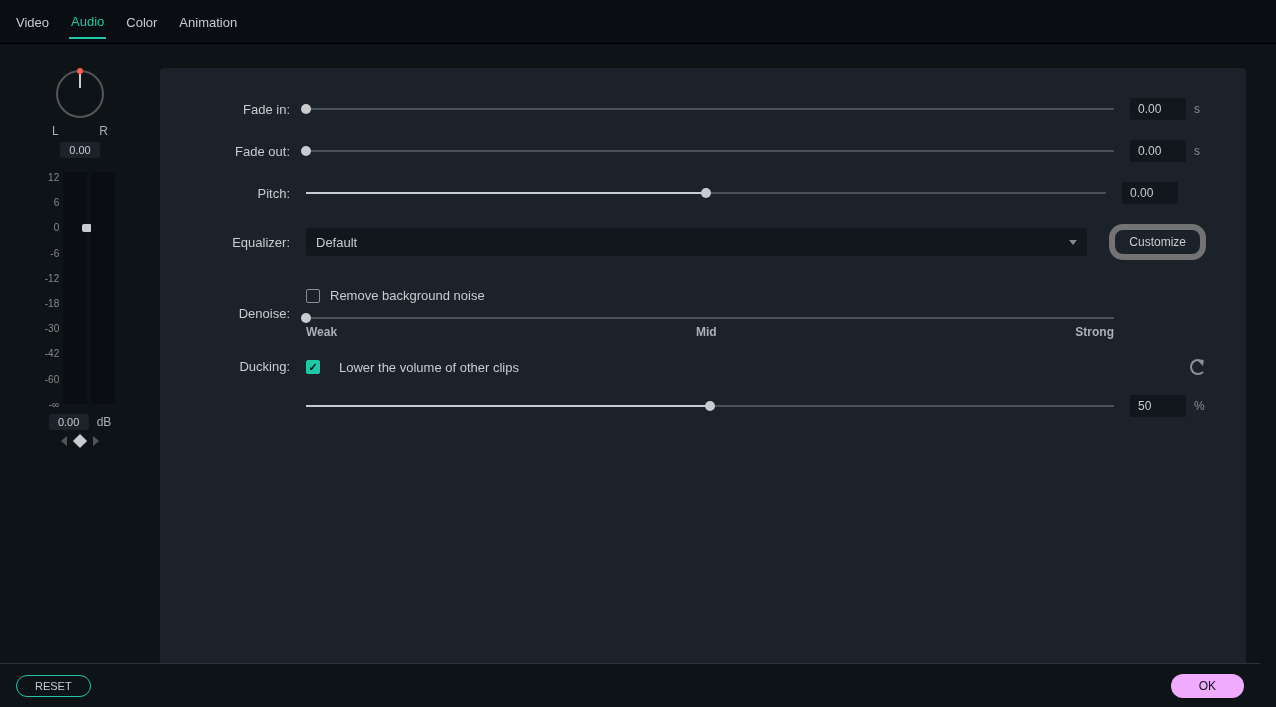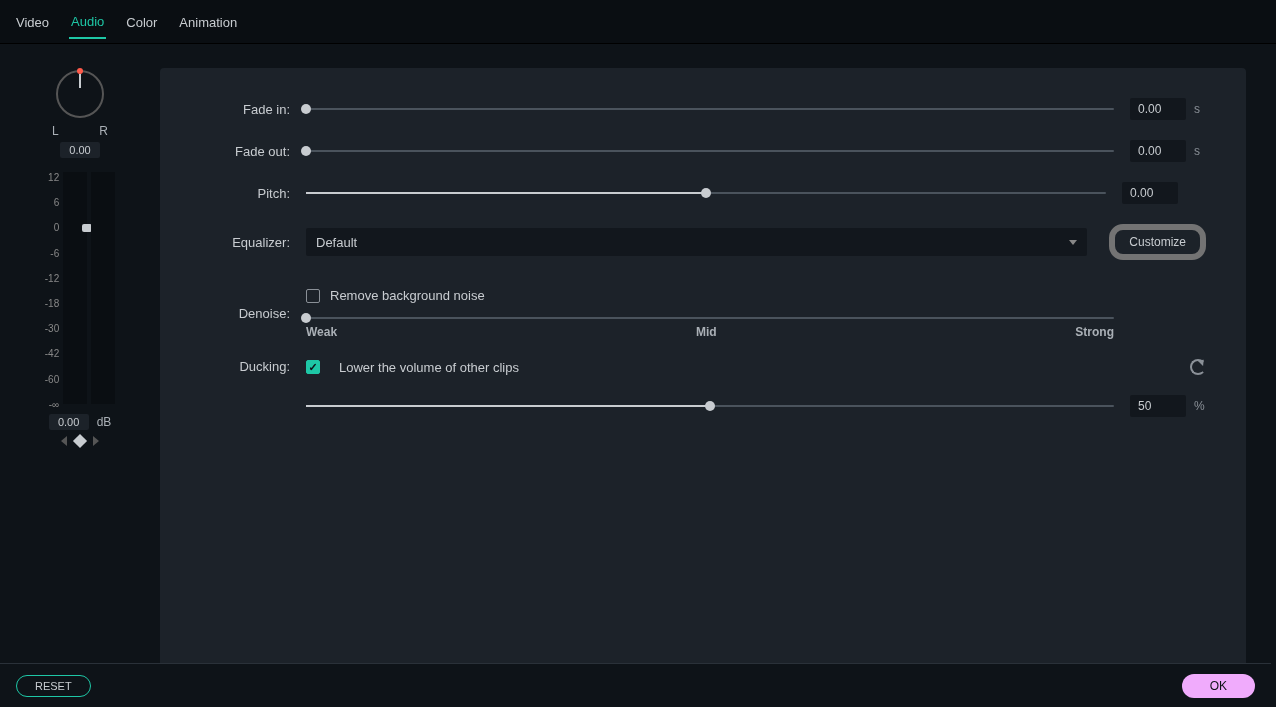--- a/index.html
+++ b/index.html
@@ -303,21 +303,21 @@
     width:0;height:0;
     border-left:4px solid transparent;
     border-right:4px solid transparent;
     border-bottom:5px solid #8a9097;
     transform:rotate(45deg);
   }
 
   
   .footer {
     position:absolute;
-    bottom:0;left:0;right:5px;
+    bottom:0;left:0;right:16px;
     height:44px;
     background:#0e1318;
     border-top:1px solid #2a3139;
     display:flex;
     align-items:center;
     justify-content:space-between;
     padding:0 16px;
   }
   .btn-reset {
     border:1px solid #1ec7a6;

